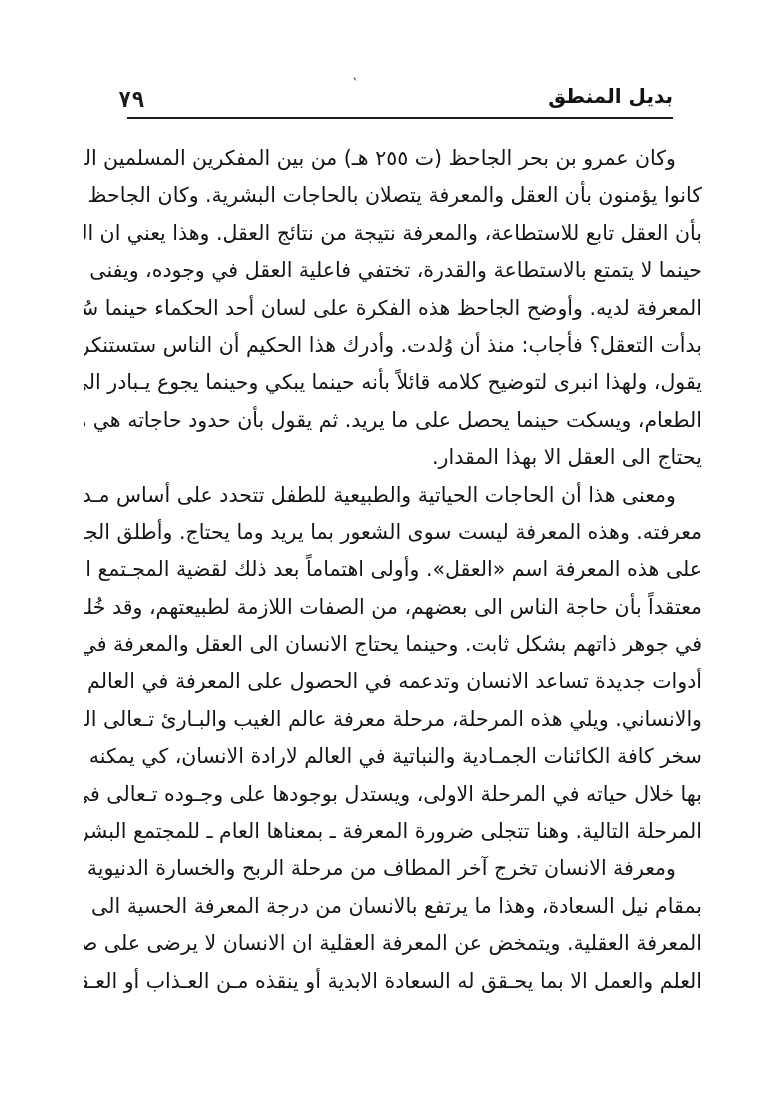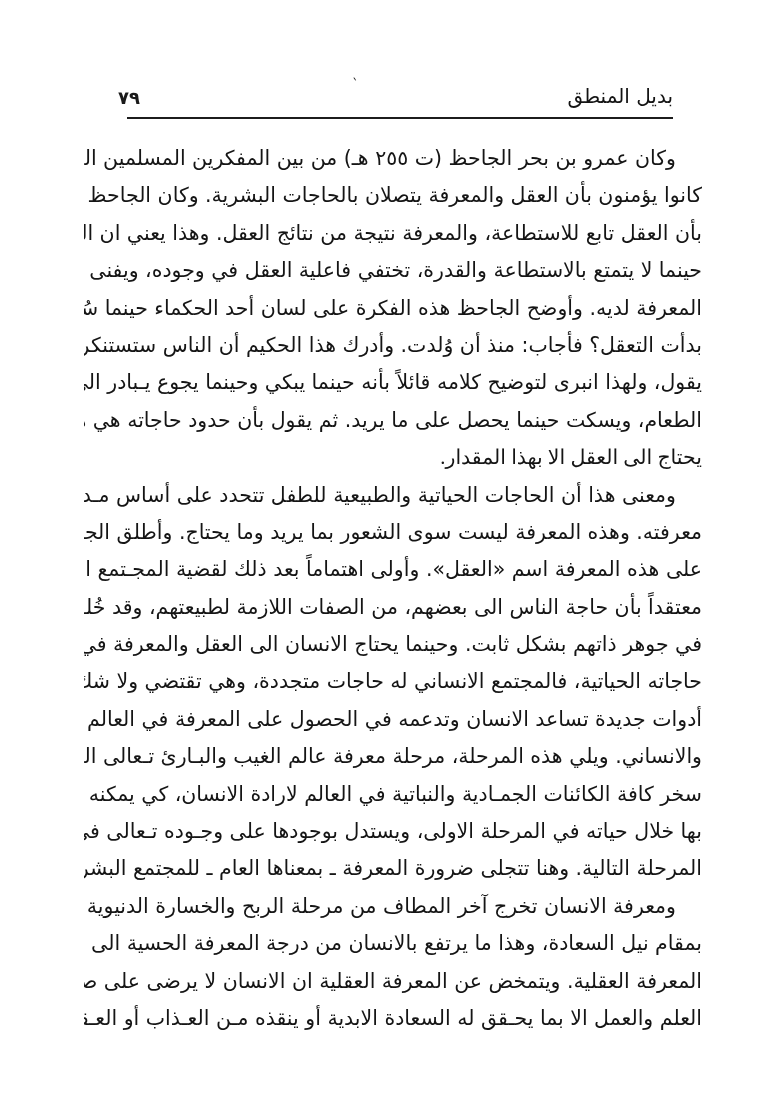--- a/index.html
+++ b/index.html
@@ -14,32 +14,33 @@
     background: #ffffff;
     overflow: hidden;
     font-family: "DejaVu Sans", sans-serif;
     direction: rtl;
   }
   .header-title {
     position: absolute;
     top: 84px;
     right: 104px;
     font-size: 20px;
-    font-weight: normal;
+    font-weight: bold;
     color: #131313;
     white-space: nowrap;
   }
   .page-number {
     position: absolute;
     top: 87px;
     left: 118px;
-    font-size: 18px;
+    font-size: 22px;
     font-weight: 600;
     color: #1a1a1a;
     letter-spacing: 1px;
+    font-family: Liberation Mono, monospace;
   }
   .header-rule {
     position: absolute;
     top: 117px;
     left: 127px;
     width: 546px;
     height: 2px;
     background: #1c1c1c;
   }
   .ink-mark {
@@ -71,21 +72,20 @@
     text-align: justify;
     text-align-last: justify;
     overflow: hidden;
     white-space: nowrap;
   }
   .line.first {
     padding-right: 26px;
   }
   .line.endline {
     text-align-last: right;
-    font-family: Liberation Serif, serif;
   }
 </style>
 </head>
 <body>
 
 <div class="page">
   <div class="header-title">بديل المنطق</div>
   <div class="page-number">٧٩</div>
   <div class="ink-mark">ˋ</div>
   <div class="header-rule"></div>
@@ -100,21 +100,20 @@
         <div class="line">يقول، ولهذا انبرى لتوضيح كلامه قائلاً بأنه حينما يبكي وحينما يجوع يـبادر الى</div>
         <div class="line">الطعام، ويسكت حينما يحصل على ما يريد. ثم يقول بأن حدود حاجاته هي هذه</div>
         <div class="line endline">يحتاج الى العقل الا بهذا المقدار.</div>
       </div>
       <div class="paragraph">
         <div class="line first">ومعنى هذا أن الحاجات الحياتية والطبيعية للطفل تتحدد على أساس مـدى</div>
         <div class="line">معرفته. وهذه المعرفة ليست سوى الشعور بما يريد وما يحتاج. وأطلق الجاحظ</div>
         <div class="line">على هذه المعرفة اسم «العقل». وأولى اهتماماً بعد ذلك لقضية المجـتمع الانسـاني</div>
         <div class="line">معتقداً بأن حاجة الناس الى بعضهم، من الصفات اللازمة لطبيعتهم، وقد خُلقت</div>
         <div class="line">في جوهر ذاتهم بشكل ثابت. وحينما يحتاج الانسان الى العقل والمعرفة في حدود</div>
-        <div class="line">حاجاته الحياتية، فالمجتمع الانساني له حاجات متجددة، وهي تقتضي ولا شك</div>
         <div class="line">أدوات جديدة تساعد الانسان وتدعمه في الحصول على المعرفة في العالم الطبيعي</div>
         <div class="line">والانساني. ويلي هذه المرحلة، مرحلة معرفة عالم الغيب والبـارئ تـعالى الذي</div>
         <div class="line">سخر كافة الكائنات الجمـادية والنباتية في العالم لارادة الانسان، كي يمكنه أن ينتفع</div>
         <div class="line">بها خلال حياته في المرحلة الاولى، ويستدل بوجودها على وجـوده تـعالى في</div>
         <div class="line">المرحلة التالية. وهنا تتجلى ضرورة المعرفة ـ بمعناها العام ـ للمجتمع البشري.</div>
       </div>
       <div class="paragraph">
         <div class="line first">ومعرفة الانسان تخرج آخر المطاف من مرحلة الربح والخسارة الدنيوية لتنتهي</div>
         <div class="line">بمقام نيل السعادة، وهذا ما يرتفع بالانسان من درجة المعرفة الحسية الى درجة</div>
         <div class="line">المعرفة العقلية. ويتمخض عن المعرفة العقلية ان الانسان لا يرضى على صـعيد</div>

